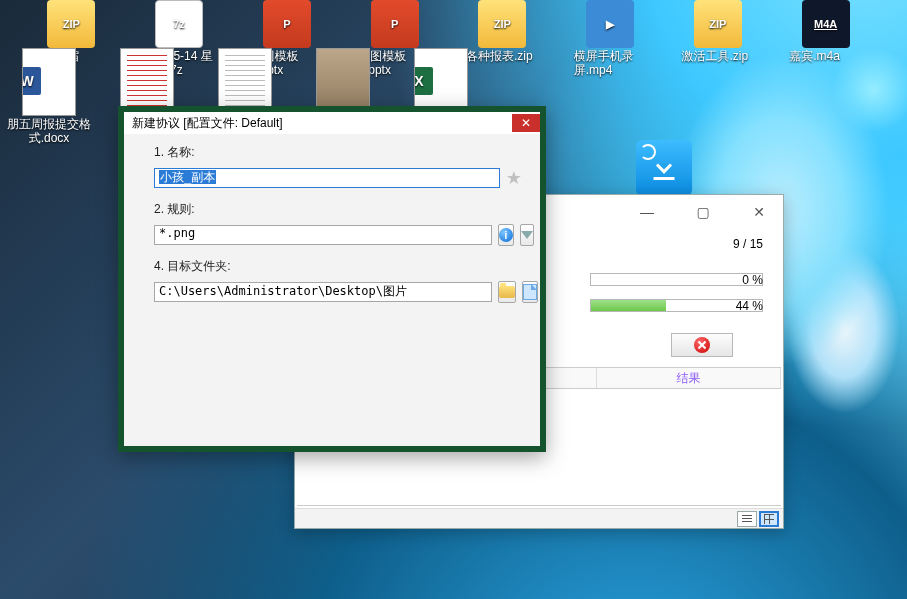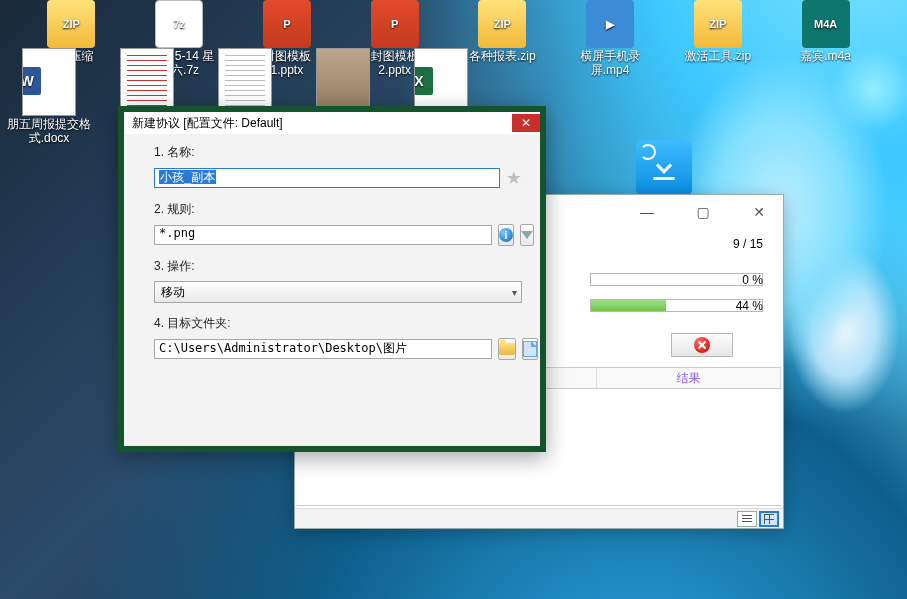--- a/index.html
+++ b/index.html
@@ -12,27 +12,27 @@
     linear-gradient(135deg,#1a2a3a 0%,#2b4b6b 40%,#1a2a3a 100%);
   }
   .wallpaper::before{content:"";position:absolute;right:0;top:0;bottom:0;width:420px;background:
     radial-gradient(ellipse 180px 260px at 70% 35%,#c9f2ff 0%,#8de4ff 35%,transparent 60%),
     radial-gradient(ellipse 80px 120px at 85% 55%,#fff 0%,#bfe9ff 40%,transparent 70%),
     radial-gradient(ellipse 60px 60px at 92% 15%,#9df0ff 0%,transparent 70%);
     opacity:.9;
   }
   
   .icons { position:absolute; left:0; top:0; right:45px; display:flex; }
-  .dicon { width:98px; text-align:center; color:#fff; font-size:12px; text-shadow:0 1px 2px #000;margin-left:35px; }
+  .dicon { width:98px; text-align:left; color:#fff; font-size:12px; text-shadow:0 1px 2px #000;margin-left:35px; }
   .dicon .glyph { width:48px; height:48px; margin:0 auto 2px; border-radius:4px; display:flex; align-items:center; justify-content:center; font-weight:bold; font-size:11px; color:#fff;}
   .g-zip{background:linear-gradient(#ffe27a,#f2b93a);color:#8a5a00;}
   .g-7z{background:#fff;border:1px solid #bbb;color:#3a7d1e;display:flex;align-items:center;justify-content:center;}
   .g-ppt{background:linear-gradient(#e24a2b,#c43a1e);}
   .g-mp4{background:#3b8bd6;}
-  .g-m4a{background:#0f766e;}
+  .g-m4a{background:#0f172a;text-decoration:underline;}
   .dlabel{line-height:1.15;word-break:break-word;}
   .icons2{position:absolute;left:0;top:48px;display:flex;}
   .dicon2{width:98px;text-align:center;color:#fff;font-size:12px;text-shadow:0 1px 2px #000;}
   .thumb{width:54px;height:68px;margin:0 auto 2px;background:#fff;border:1px solid #999;position:relative;overflow:hidden;}
   .thumb.doc{background:#fff;}
   .thumb.doc .badge{position:absolute;left:-10px;top:18px;width:28px;height:28px;background:#2b579a;color:#fff;display:flex;align-items:center;justify-content:center;font-weight:bold;border-radius:2px;font-size:14px;}
   .thumb.lines::before{content:"";position:absolute;inset:6px;background:repeating-linear-gradient(#bbb 0 1px,transparent 1px 5px);}
   .thumb.redtxt::before{content:"";position:absolute;inset:6px;background:repeating-linear-gradient(#c33 0 1px,transparent 1px 5px);}
   .thumb.photo{background:linear-gradient(#bca78a,#8f7a5e);}
   .thumb.xl{background:#fff;}
@@ -215,27 +215,20 @@
           <div class="txt gray" style="flex:0 0 338px">*.png</div>
           <div class="iconbtn">
               <span class="info-ball">i</span>
             </div>
           <div class="iconbtn">
               <span class="funnel"></span>
             </div>
         </div>
       </div>
       <div class="row">
-        <div class="lbl">3. 操作:</div>
-        <div class="sel">
-          <span>移动</span>
-          <span class="chev">▾</span>
-        </div>
-      </div>
-      <div class="row">
         <div class="lbl">4. 目标文件夹:</div>
         <div class="line">
           <div class="txt gray" style="flex:0 0 338px">C:\Users\Administrator\Desktop\图片</div>
           <div class="iconbtn">
               <span class="folder"></span>
             </div>
           <div class="iconbtn">
               <span class="note"></span>
             </div>
         </div>

